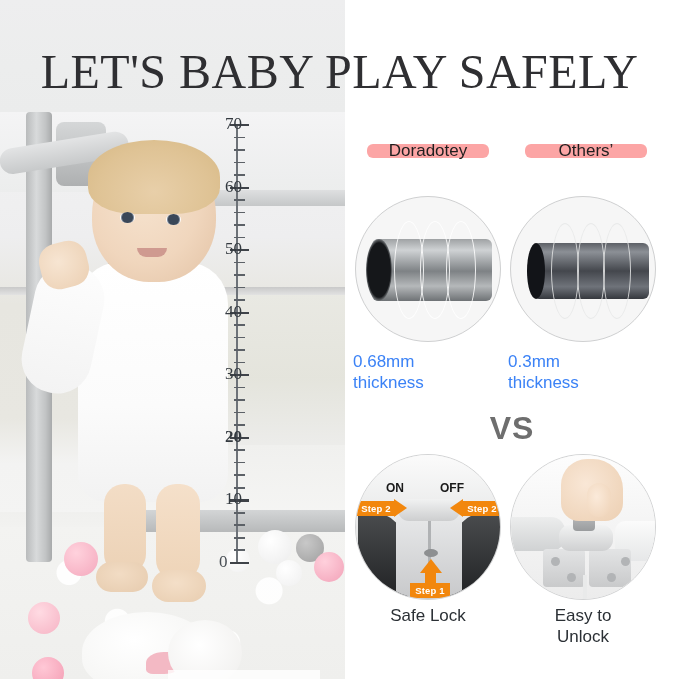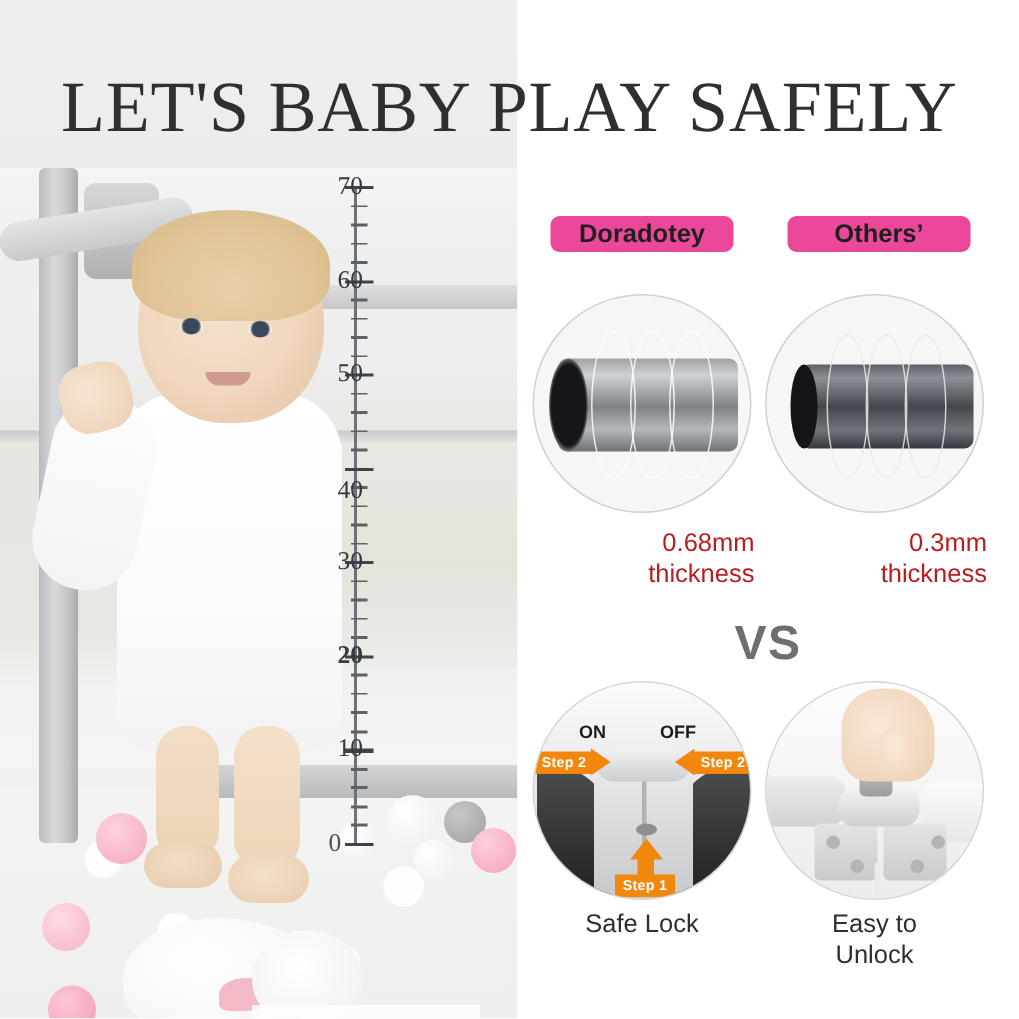--- a/index.html
+++ b/index.html
@@ -159,24 +159,24 @@
     position:absolute; left:168px; top:558px; width:152px; height:62px;
     background:rgba(255,255,255,.78);
     display:flex; flex-direction:column; align-items:center; justify-content:center;
     line-height:1.18;
   }
 
   
   .right { position:absolute; left:345px; top:112px; width:334px; height:567px; background:#fff; }
 
   .brandtag {
-    position:absolute; top:32px; height:24px;
-    background:#ec4899; border-radius:6px;
+    position:absolute; top:32px; height:14px;
+    background:#fca5a5; border-radius:6px;
     display:flex; align-items:center; justify-content:center;
-    font-size:17px; color:#1f1f1f;font-weight:bold;
+    font-size:17px; color:#1f1f1f;
   }
   .brandtag.a { left:22px; width:122px; }
   .brandtag.b { left:180px; width:122px; }
 
   .tubecircle {
     position:absolute; top:84px; width:146px; height:146px;
     border:1px solid #cfd0d1; border-radius:50%;
     background:#f6f6f6; overflow:hidden;
   }
   .tubecircle.a { left:10px; }
@@ -195,22 +195,22 @@
     background:radial-gradient(ellipse at 50% 50%, #15171a 0 62%, #7f8386 72%, #b9bcbe 100%); }
   .tube-end.b { left:16px; top:46px; width:18px; height:56px;
     background:radial-gradient(ellipse at 50% 50%, #121418 0 74%, #6a6e74 84%, #9da1a6 100%); }
   .coil {
     position:absolute; border:1.3px solid #ffffff; border-radius:50%;
     opacity:.85;
   }
   .coil.d { border-color:#e6e7e8; }
 
   .thick {
-    position:absolute; top:240px; width:150px; text-align:right;
-    font-size:17px; color:#b91c1c; line-height:1.22;
+    position:absolute; top:240px; width:150px; text-align:left;
+    font-size:17px; color:#3b82f6; line-height:1.22;
   }
   .thick.a { left:8px; }
   .thick.b { left:163px; }
 
   .vs {
     position:absolute; left:0; top:298px; width:334px; text-align:center;
     font-size:32px; font-weight:bold; color:#6e6e6e; letter-spacing:1px;
   }
 
   .lockcircle {
@@ -379,21 +379,21 @@
         <div class="tick minor" style="top: 62.0571px;"></div>
         <div class="tick minor" style="top: 49.5429px;"></div>
         <div class="tick minor" style="top: 37.0286px;"></div>
         <div class="tick minor" style="top: 24.5143px;"></div>
         <div class="tick major" style="top: 12px;"></div>
       </div>
     <div id="ruler-nums">
         <div class="rnum" style="top: 12px;">70</div>
         <div class="rnum" style="top: 74.5714px;">60</div>
         <div class="rnum" style="top: 137.143px;">50</div>
-        <div class="rnum" style="top: 215px; margin-left: 28px;">40</div>
+        <div class="rnum" style="top: 200px; margin-left: 28px;">40</div>
         <div class="rnum" style="top: 262.286px;">30</div>
         <div class="rnum" style="top: 324.857px; font-weight: bold;">20</div>
         <div class="rnum" style="top: 387.429px;">10</div>
         <div class="rnum0" style="top: 440px;">0</div>
       </div>
   </div>
 
   <div class="right">
 
     <div class="brandtag a">Doradotey</div>

